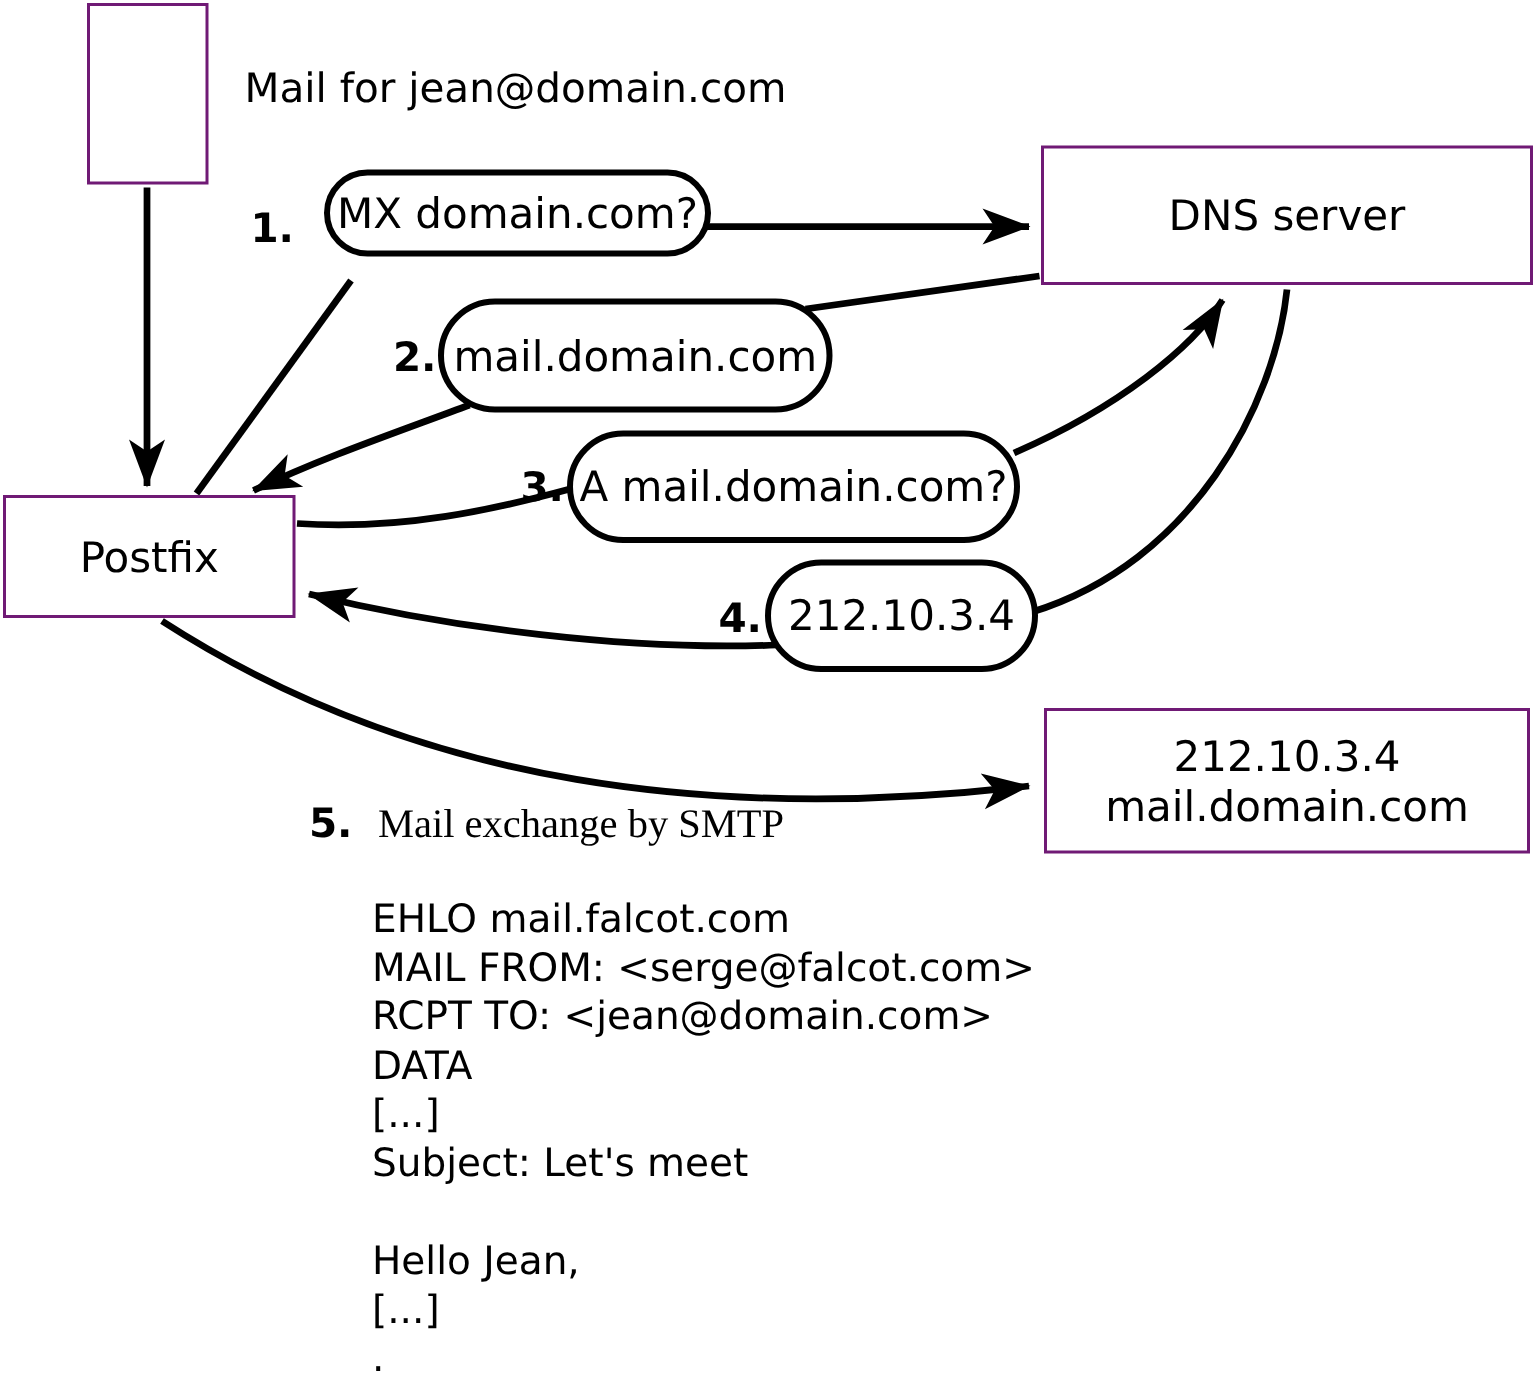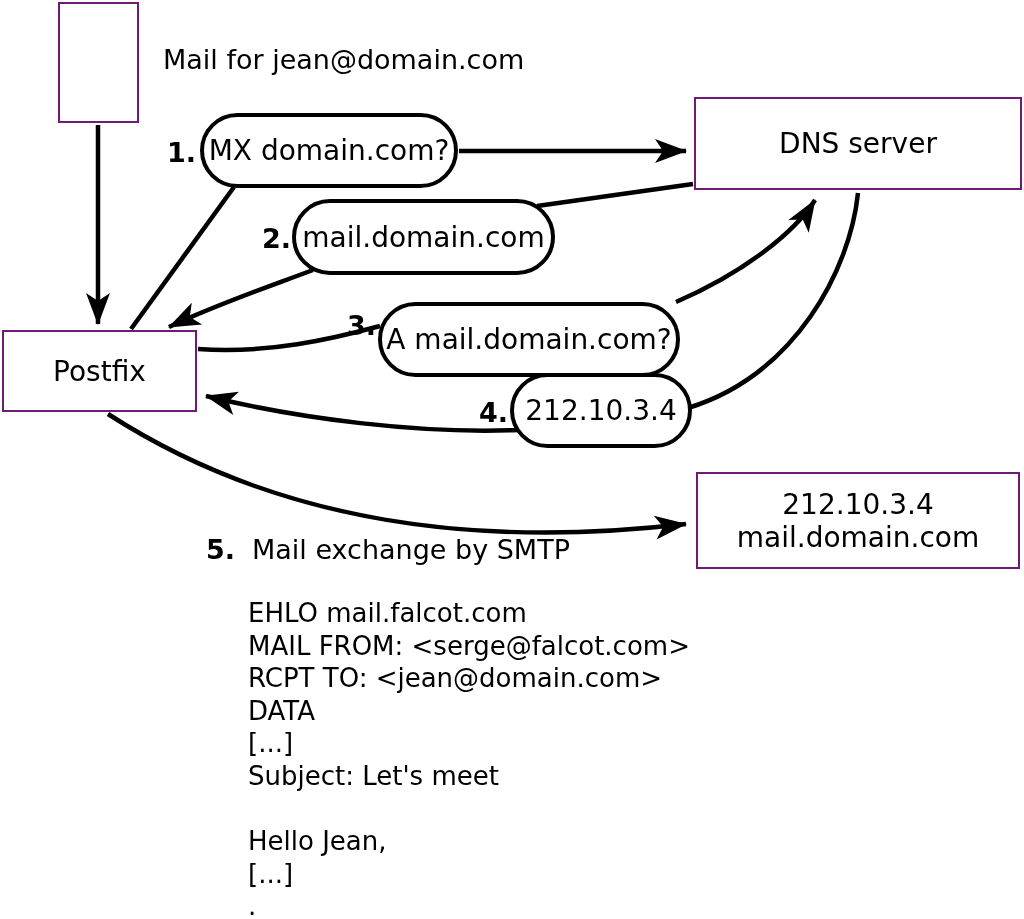--- a/index.html
+++ b/index.html
@@ -101,41 +101,41 @@
   <div class="node" style="left:696px; top:472px; width:324px; height:97px;">
     <div class="dest-lines">
       <div>212.10.3.4</div>
       <div>mail.domain.com</div>
     </div>
   </div>
 
   <div class="freetext" style="left:163px; top:44px;text-align:center;">Mail for jean@domain.com</div>
 
   <div class="stepnum" style="left:158px; top:137px; width:38px;">1.</div>
-  <div class="pill" style="left:200px; top:113px; width:258px; height:75px;">
+  <div class="pill" style="left:216px; top:113px; width:258px; height:58px;">
     <span>MX domain.com?</span>
   </div>
 
   <div class="stepnum" style="left:253px; top:223px; width:38px;">2.</div>
   <div class="pill" style="left:292px; top:199px; width:263px; height:76px;">
     <span>mail.domain.com</span>
   </div>
 
   <div class="stepnum" style="left:338px; top:310px; width:38px;">3.</div>
-  <div class="pill" style="left:378px; top:302px; width:302px; height:75px;">
+  <div class="pill" style="left:378px; top:287px; width:302px; height:75px;">
     <span>A mail.domain.com?</span>
   </div>
 
   <div class="stepnum" style="left:470px; top:397px; width:38px;">4.</div>
   <div class="pill" style="left:510px; top:373px; width:182px; height:75px;">
     <span>212.10.3.4</span>
   </div>
 
   <div class="stepnum" style="left:197px; top:534px; width:38px;">5.</div>
-  <div class="freetext" style="left:252px; top:534px;">Mail exchange by SMTP</div>
+  <div class="freetext" style="left:252px; top:534px;font-family:Liberation Serif, serif;">Mail exchange by SMTP</div>
 
   <div class="smtp">EHLO mail.falcot.com
 MAIL FROM: &lt;serge@falcot.com&gt;
 RCPT TO: &lt;jean@domain.com&gt;
 DATA
 [...]
 Subject: Let's meet
 
 Hello Jean,
 [...]

